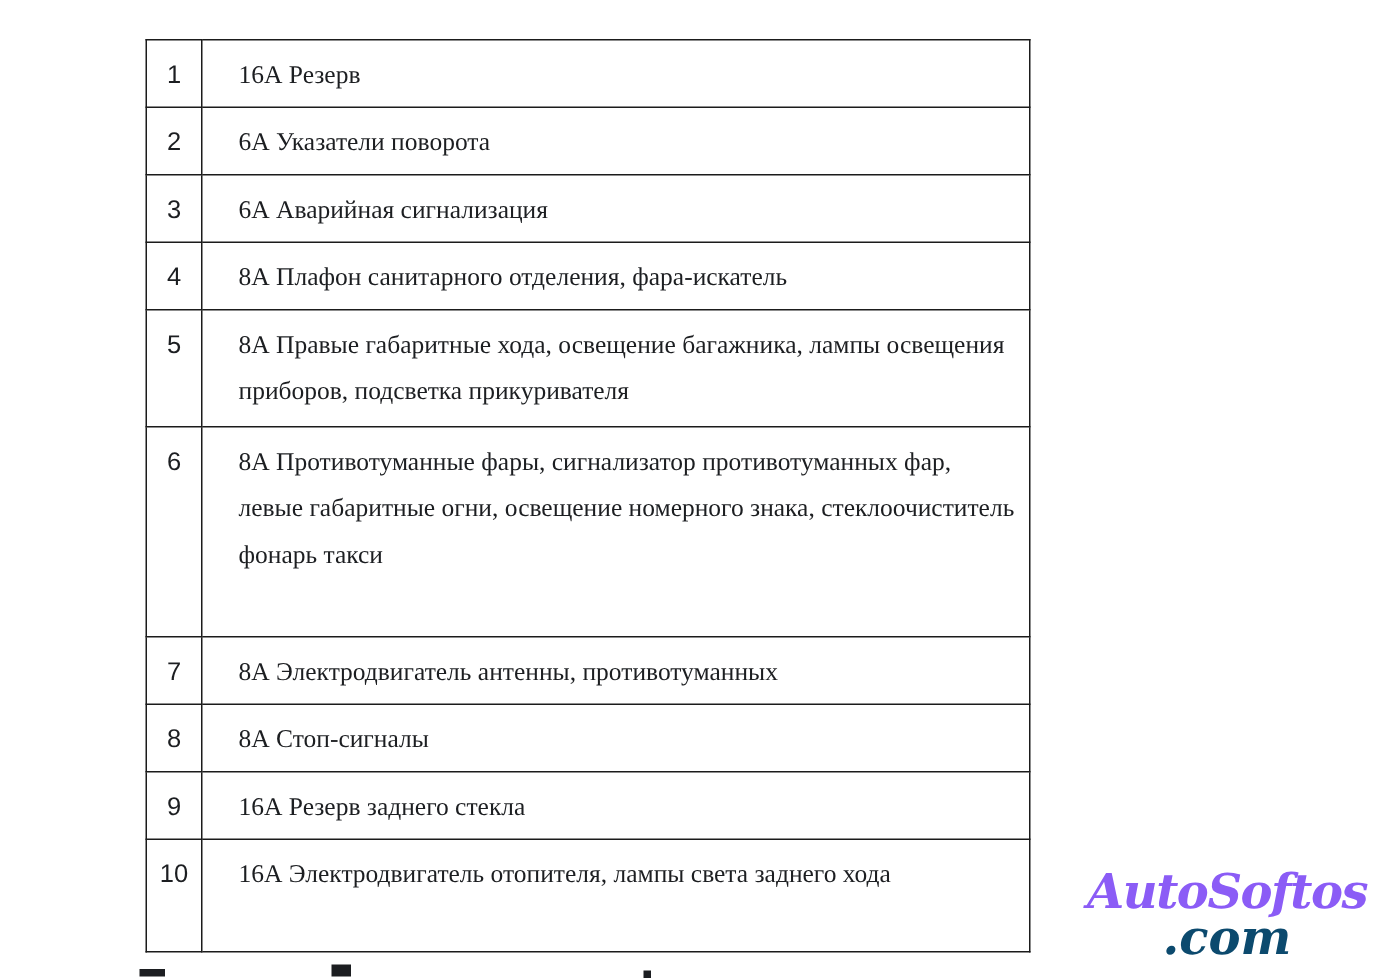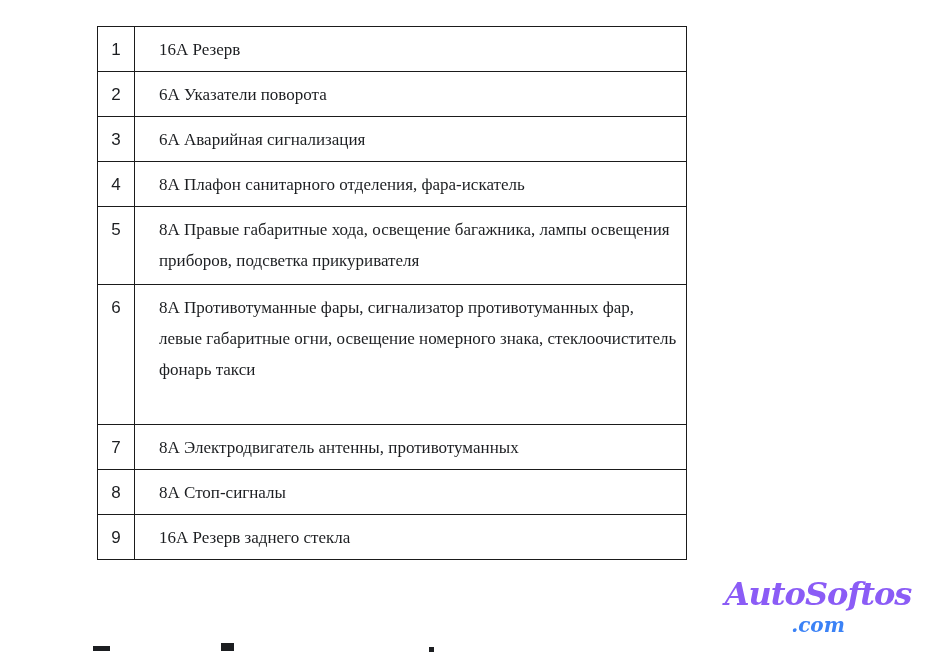--- a/index.html
+++ b/index.html
@@ -56,22 +56,22 @@
     font-style: italic;
     user-select: none;
   }
   .wm-line1 {
     color: #8b5cf6;
     font-size: 32px;
     line-height: 36px;
     letter-spacing: -1px;
   }
   .wm-line2 {
-    color: #3b82f6;
-    font-size: 20px;
+    color: #0c4a6e;
+    font-size: 32px;
     line-height: 30px;
     margin-top: -2px;
   }
   .frag {
     position: absolute;
     background: #1c1e21;
   }
   .frag-1 { left: 93px;  top: 646px; width: 17px; height: 5px; }
   .frag-2 { left: 221px; top: 643px; width: 13px; height: 8px; }
   .frag-3 { left: 429px; top: 647px; width: 5px;  height: 5px; }
@@ -112,20 +112,24 @@
         <td class="desc">8А Электродвигатель антенны, противотуманных</td>
       </tr>
       <tr class="r-single">
         <td class="num">8</td>
         <td class="desc">8А Стоп-сигналы</td>
       </tr>
       <tr class="r-single">
         <td class="num">9</td>
         <td class="desc">16А Резерв заднего стекла</td>
       </tr>
+      <tr class="r-ten">
+        <td class="num">10</td>
+        <td class="desc">16А Электродвигатель отопителя, лампы света заднего хода</td>
+      </tr>
     </tbody>
   </table>
 
   <div class="watermark">
     <div class="wm-line1">AutoSoftos</div>
     <div class="wm-line2">.com</div>
   </div>
 
   <div class="frag frag-1"></div>
   <div class="frag frag-2"></div>

